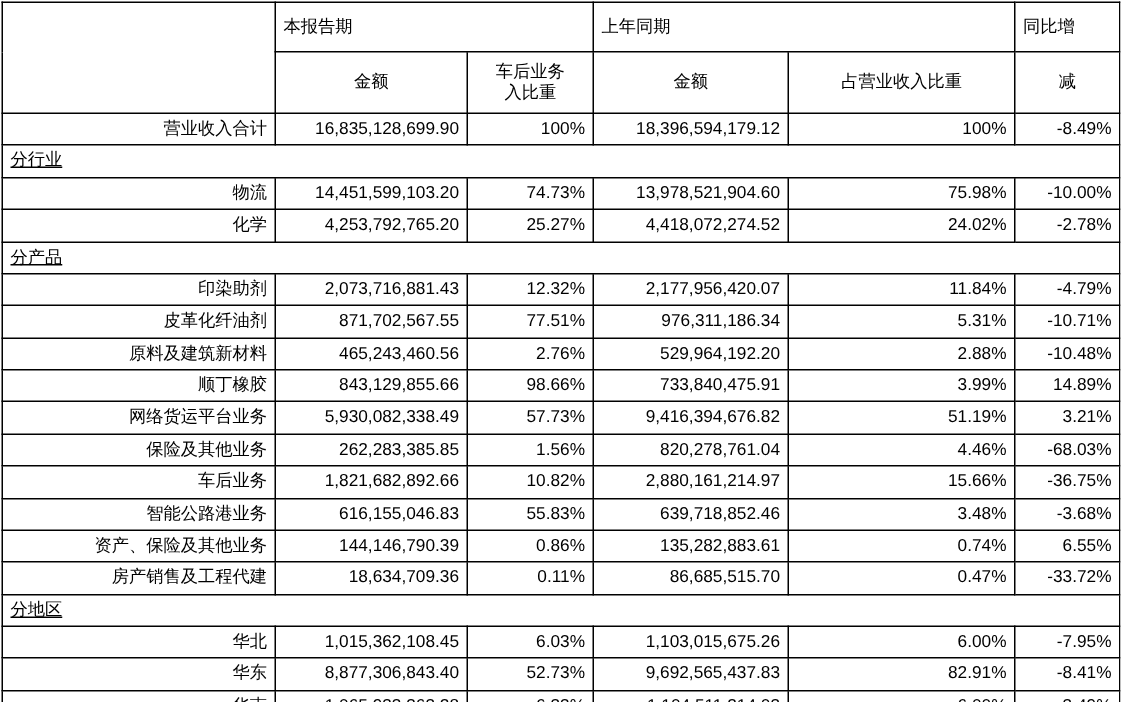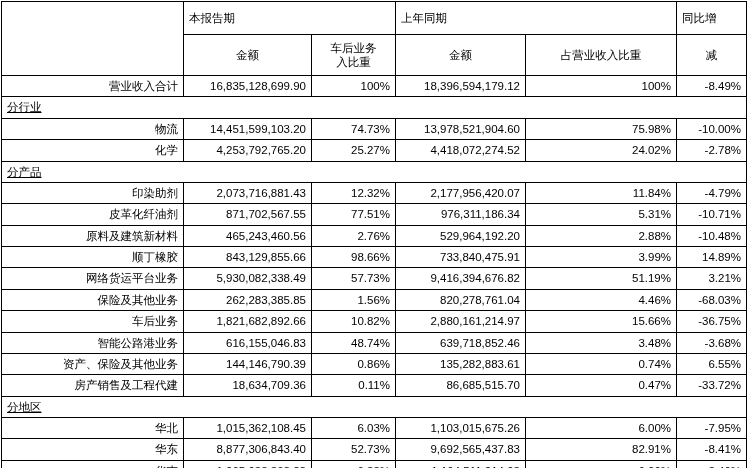--- a/index.html
+++ b/index.html
@@ -178,21 +178,21 @@
           <td class="lbl">车后业务</td>
           <td class="num">1,821,682,892.66</td>
           <td class="num">10.82%</td>
           <td class="num">2,880,161,214.97</td>
           <td class="num">15.66%</td>
           <td class="num">-36.75%</td>
         </tr>
         <tr class="row-h">
           <td class="lbl">智能公路港业务</td>
           <td class="num">616,155,046.83</td>
-          <td class="num">48.74%</td>
+          <td class="num">55.83%</td>
           <td class="num">639,718,852.46</td>
           <td class="num">3.48%</td>
           <td class="num">-3.68%</td>
         </tr>
         <tr class="row-h">
           <td class="lbl">资产、保险及其他业务</td>
           <td class="num">144,146,790.39</td>
           <td class="num">0.86%</td>
           <td class="num">135,282,883.61</td>
           <td class="num">0.74%</td>

